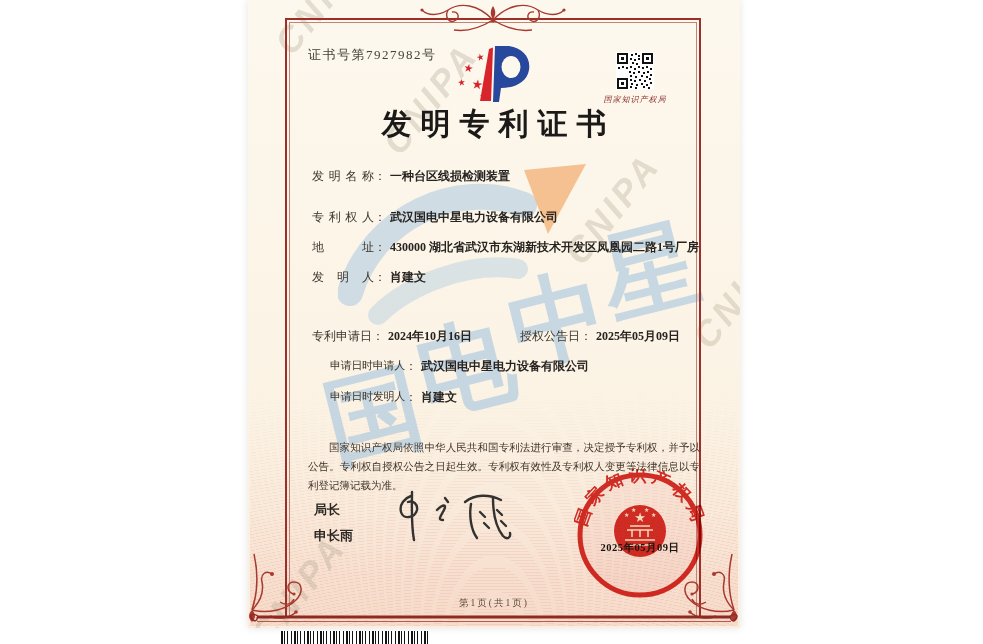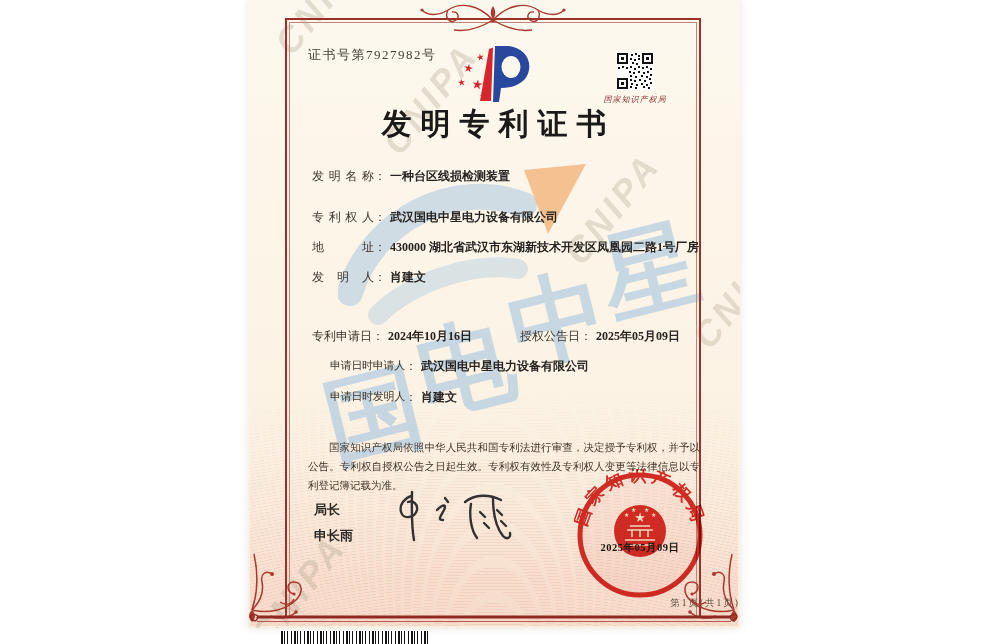--- a/index.html
+++ b/index.html
@@ -67,21 +67,21 @@
   .issuer-name{position:absolute;left:66px;top:527px;font-family:"Liberation Sans",sans-serif;
     font-weight:bold;font-size:13px;color:#2b2722;}
   .signature{position:absolute;left:133px;top:486px;}
 
   
   .seal{position:absolute;left:326px;top:469px;width:132px;height:132px;mix-blend-mode:multiply;}
   .seal-date{position:absolute;left:326px;top:541px;width:132px;text-align:center;
     font-size:10.5px;font-weight:bold;color:#17150f;letter-spacing:.5px;}
 
   
-  .page-footer{position:absolute;left:0;top:597px;width:100%;text-align:right;
+  .page-footer{position:absolute;left:0;top:597px;width:100%;text-align:center;
     font-size:9.5px;color:#5c4c3c;letter-spacing:2px;}
 
   
   .barcode{position:absolute;left:281px;top:631px;width:148px;height:13px;background:
     repeating-linear-gradient(90deg,#141414 0 2px,#fff 2px 3px,#141414 3px 4px,#fff 4px 6px,
       #141414 6px 7.5px,#fff 7.5px 10px,#141414 10px 11px,#fff 11px 13px);}
 </style>
 </head>
 <body>
 

